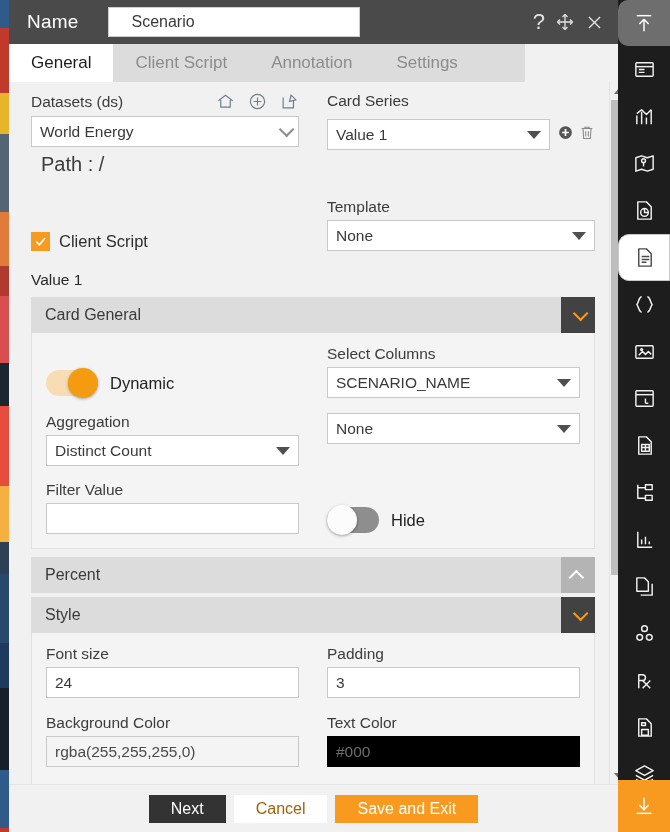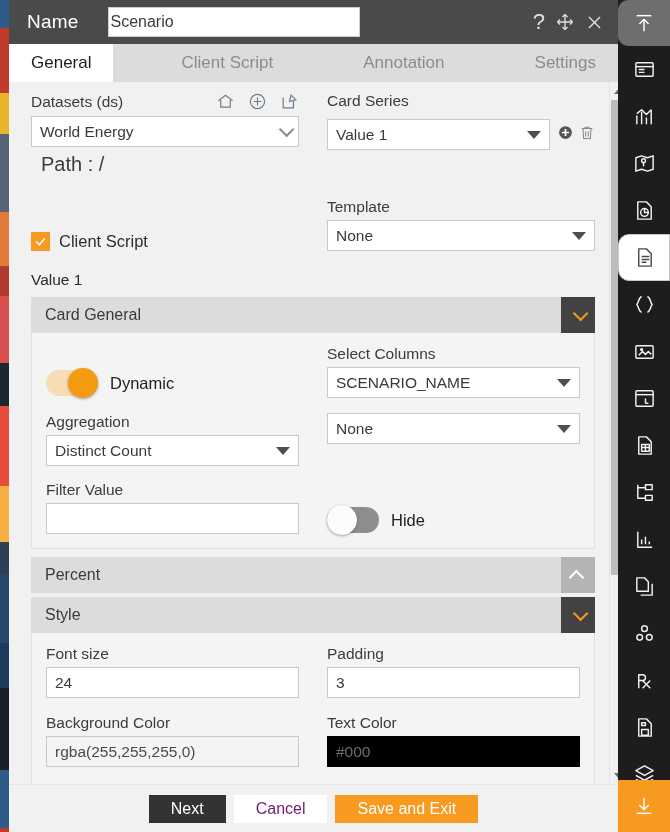--- a/index.html
+++ b/index.html
@@ -19,28 +19,28 @@
   .dialog { position: absolute; left: 9px; top: 0; width: 609px; height: 832px; background: #f1f1f1; }
 
   .titlebar {
     position: absolute; left: 0; top: 0; width: 609px; height: 44px;
     background: #4a4a4a; display: flex; align-items: center; padding: 0 10px;
   }
   .title-label { color: #ffffff; font-size: 19px; margin-left: 8px; letter-spacing: .2px; }
   .name-input {
     width: 252px; height: 30px; margin-left: 30px; background: #fff;
     border: 1px solid #cfcfcf; font-size: 16px; color: #3a3a3a;
-    padding: 0 1px; font-family: "Liberation Sans", sans-serif;
+    padding: 0 22px; font-family: "Liberation Sans", sans-serif;
   }
   .tb-icons { margin-left: auto; display: flex; align-items: center; gap: 10px; padding-right: 4px; }
   .tb-ic { color: #e2e2e2; font-size: 20px; line-height: 1; cursor: pointer; display:flex; align-items:center; }
   .tb-ic svg { display: block; }
 
   
-  .tabs { position: absolute; left: 0; top: 44px; width: 609px; height: 38px; background: #dcdcdc; display: flex; justify-content: space-between; }
+  .tabs { position: absolute; left: 0; top: 44px; width: 516px; height: 38px; background: #dcdcdc; display: flex; }
   .tab { padding: 0 22px; height: 38px; display: flex; align-items: center; font-size: 17px; color: #8c8c8c; cursor: pointer; }
   .tab.active { background: #ffffff; color: #1d1d1d; }
 
   
   .body { position: absolute; left: 0; top: 82px; width: 609px; height: 702px; background: #f1f1f1; margin-left: 8px; }
   .content { position: absolute; left: 0; top: 0; width: 592px; height: 702px; padding: 6px 0 0 0; }
 
   .row { display: flex; }
   .col { width: 50%; padding: 0 14px; }
 
@@ -115,21 +115,21 @@
   .sb-thumb { position: absolute; top: 18px; left: 1px; width: 15px; height: 475px; background: #bdbdbd; cursor: pointer; }
 
   
   .footer {
     position: absolute; left: 0; bottom: 0; width: 609px; height: 48px;
     background: #f1f1f1; display: flex; align-items: center; justify-content: center; gap: 8px;
     border-top: 1px solid #e6e6e6;
   }
   .btn { height: 28px; padding: 0 22px; font-size: 16px; display: flex; align-items: center; cursor: pointer; border: none; font-family: "Liberation Sans", sans-serif; }
   .btn-next { background: #333333; color: #ffffff; }
-  .btn-cancel { background: #ffffff; color: #701a75; }
+  .btn-cancel { background: #ffffff; color: #a16207; }
   .btn-save { background: #f79a1f; color: #ffffff; }
 
   
   .rail { position: absolute; right: 0; top: 0; width: 52px; height: 832px; background: #1d1d1d; }
   .rail-top {
     width: 52px; height: 46px; background: #6e6e6e; display: flex; align-items: center;
     justify-content: center; border-top-left-radius: 10px; border-bottom-left-radius: 10px; cursor: pointer;
   }
   .rail-item {
     width: 52px; height: 47px; display: flex; align-items: center; justify-content: center; cursor: pointer;

